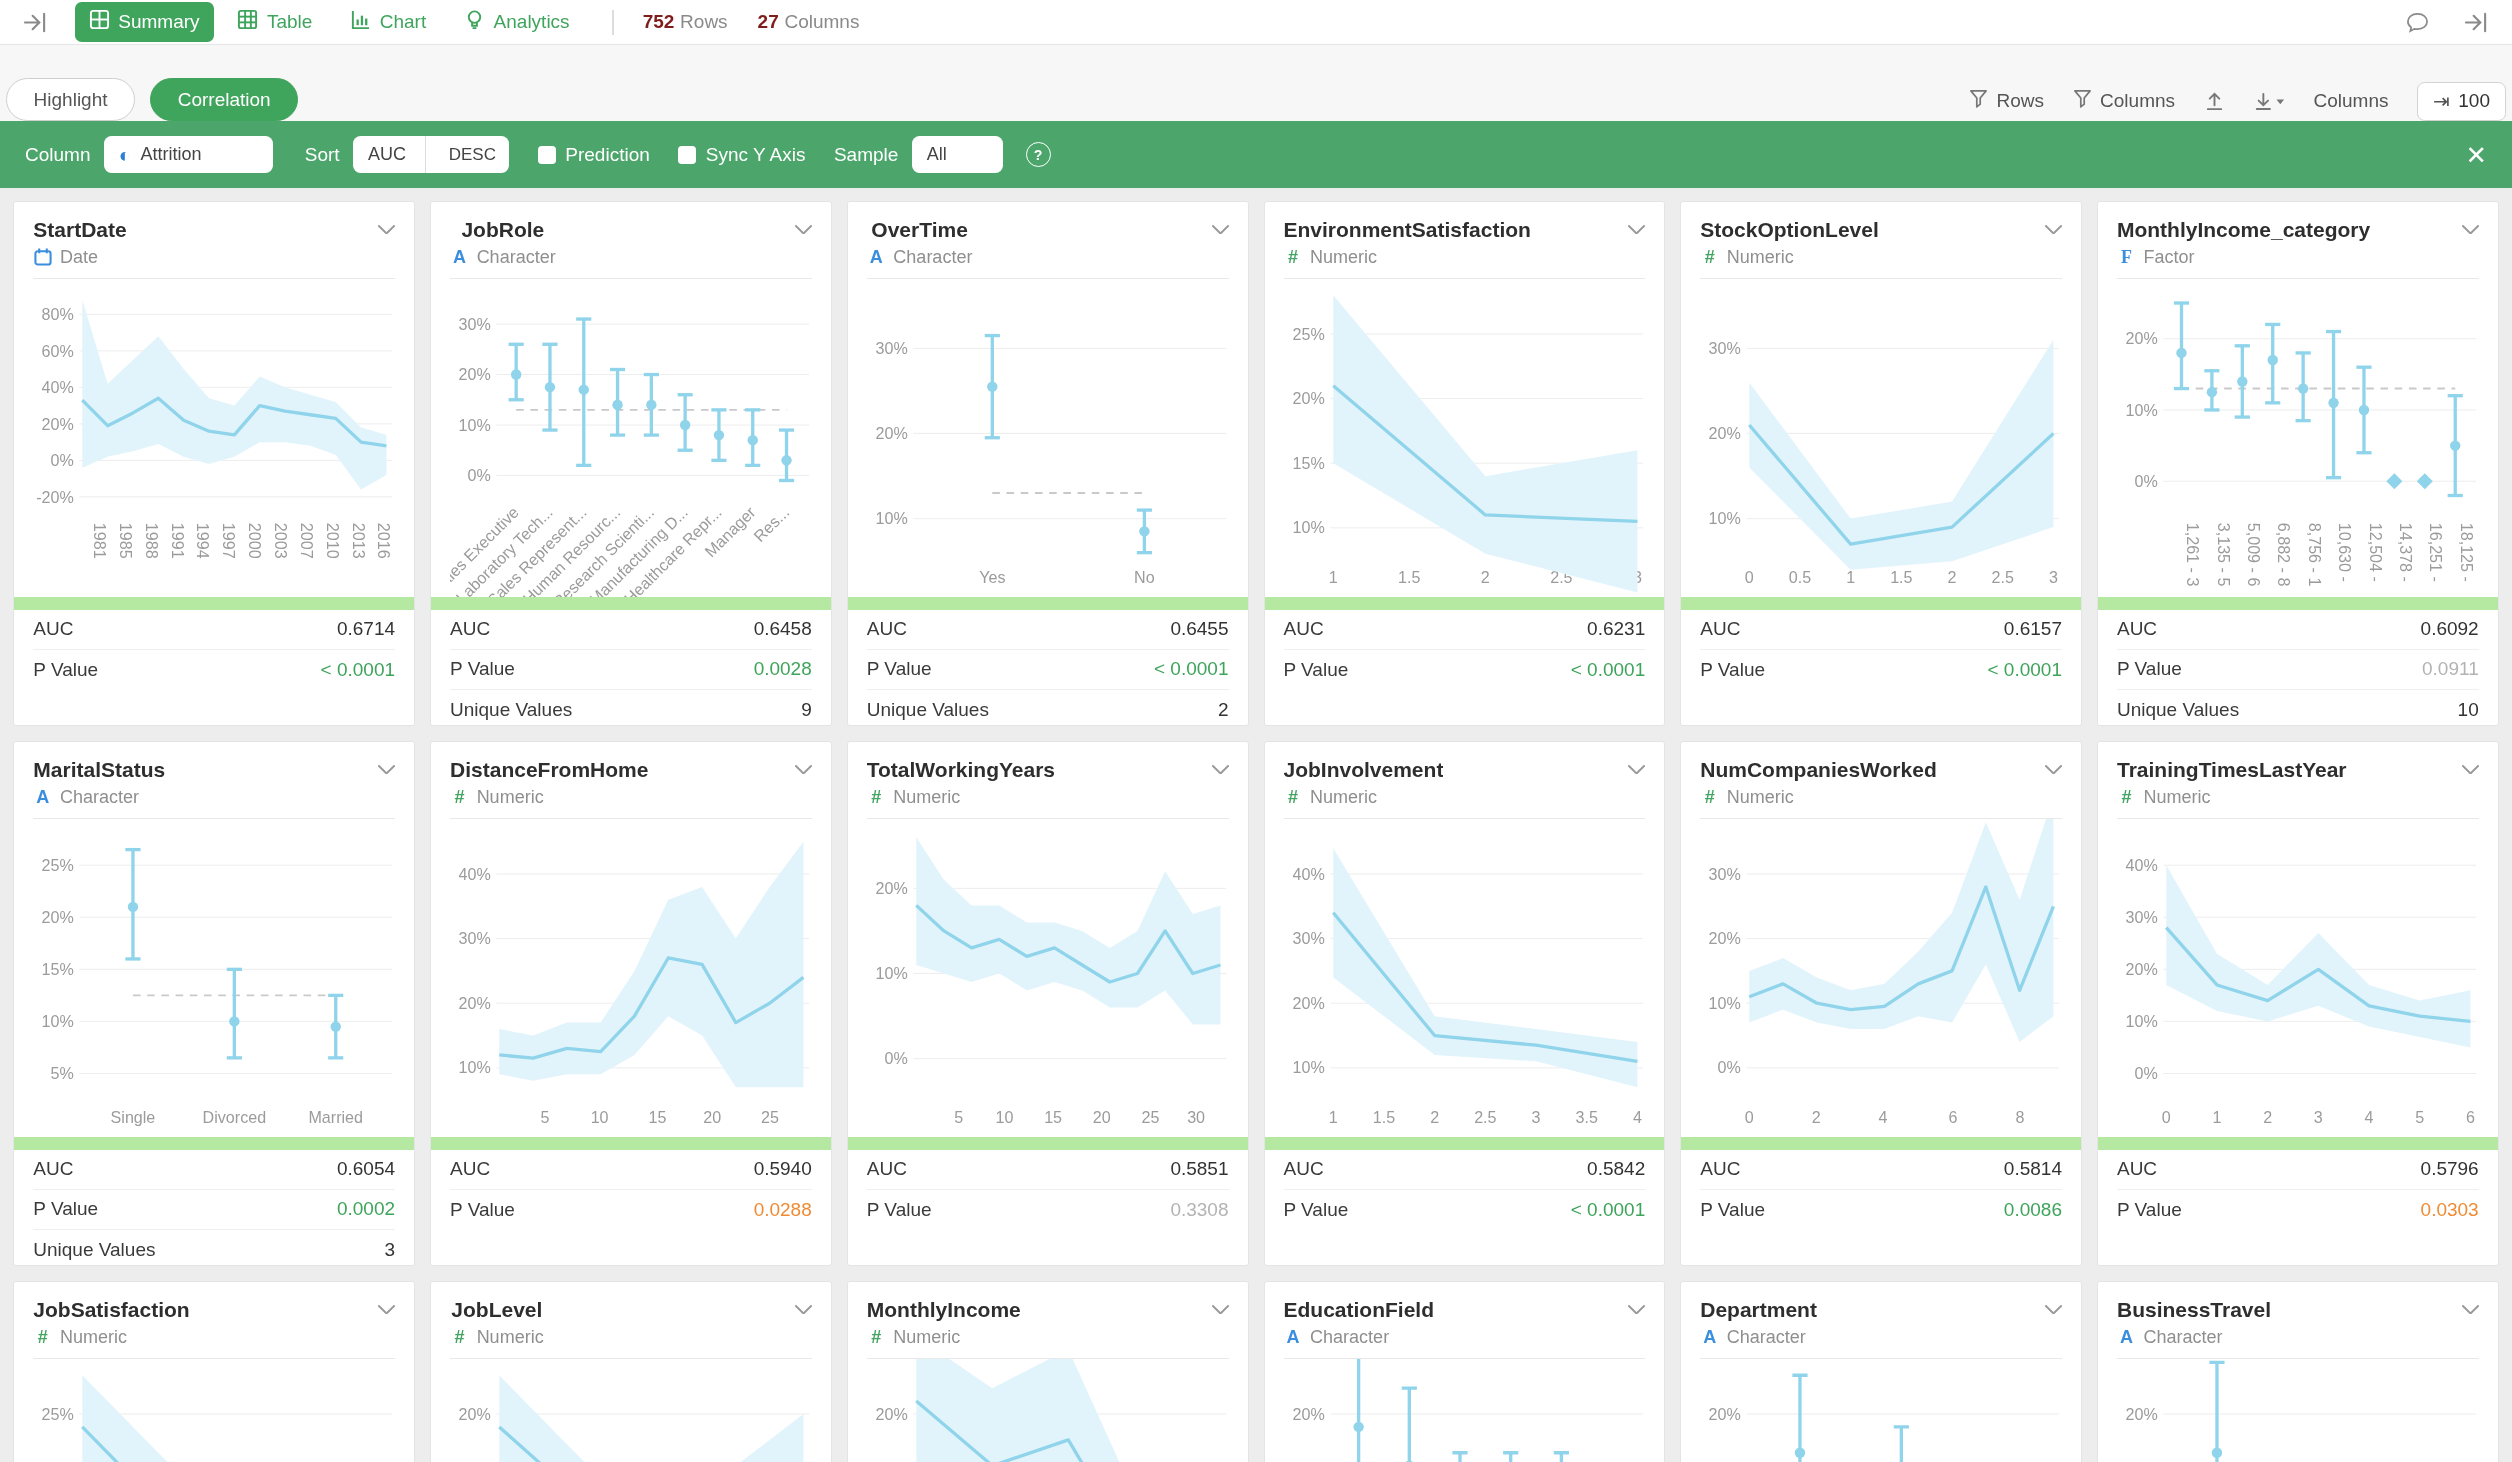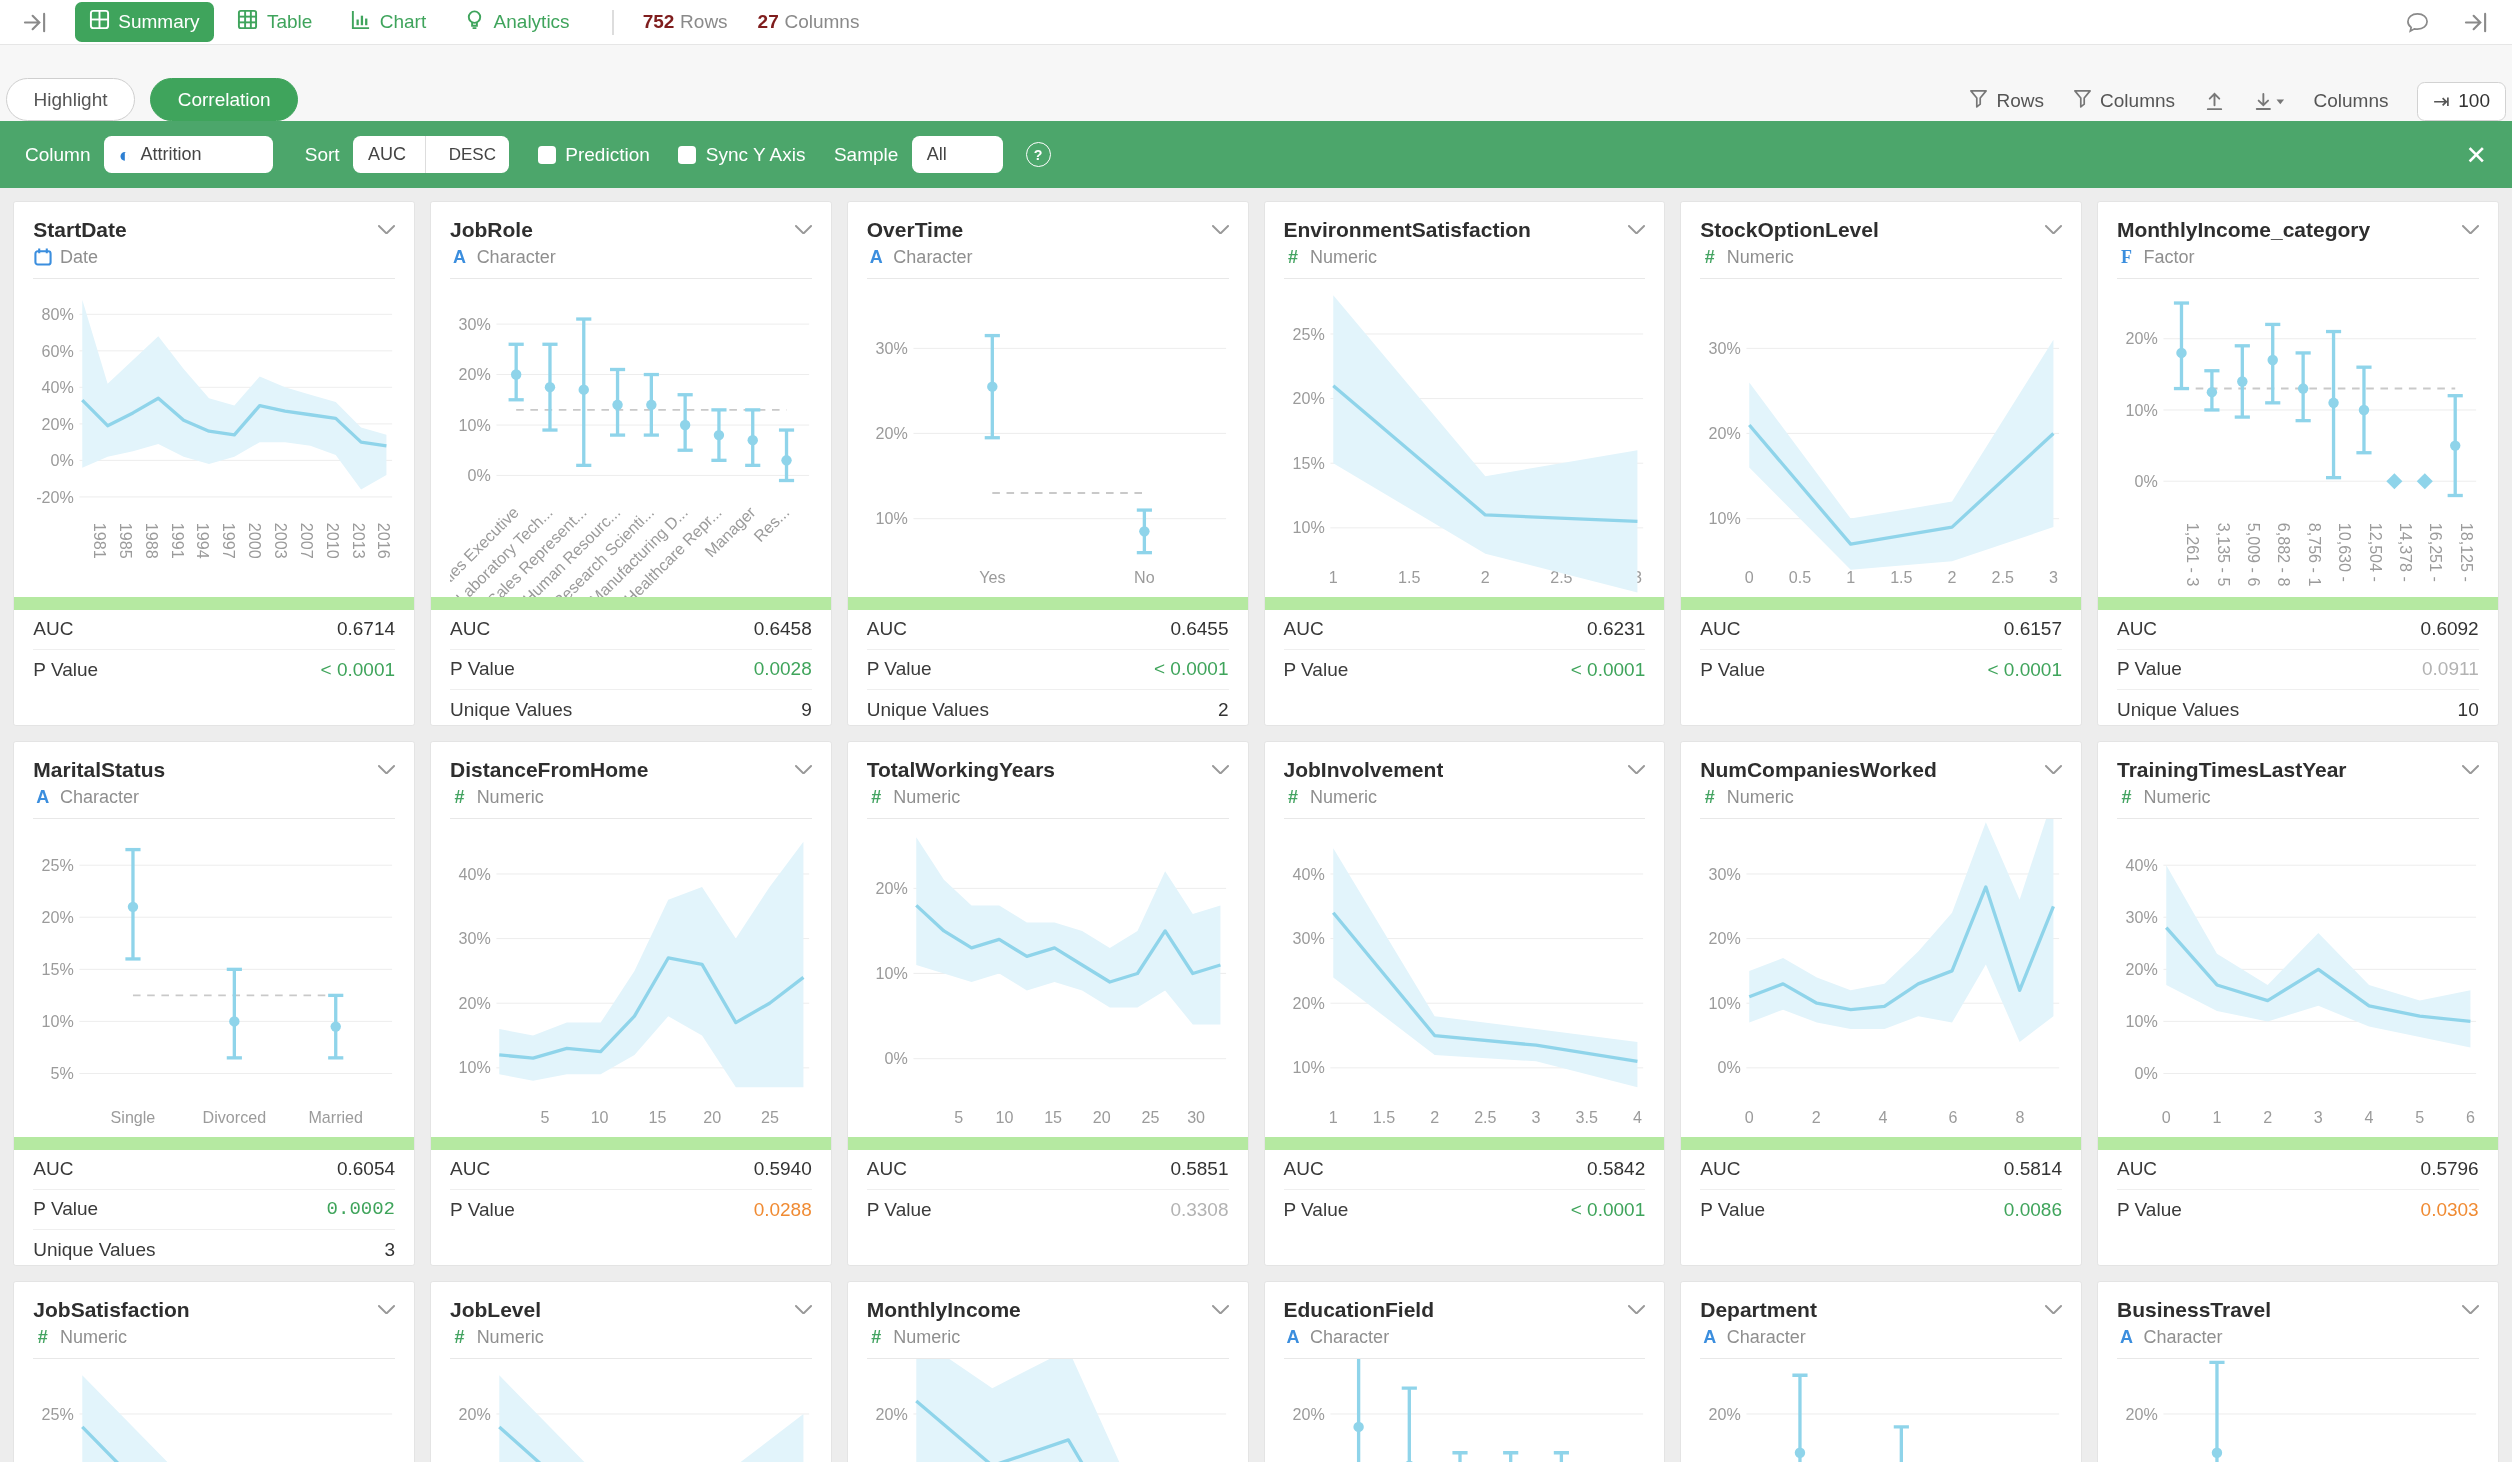--- a/index.html
+++ b/index.html
@@ -53,21 +53,21 @@
     font-weight:bold; cursor:pointer; }
   .close-x { margin-left:auto; font-size:25.6px; cursor:pointer; }
 
   
   .grid { display:grid; grid-template-columns:repeat(6,1fr); gap:15px; padding:13.3px;
     grid-auto-rows:525px; }
   .card { background:#fff; border:0.9px solid #e4e4e4; border-radius:2.8px; overflow:hidden;
     padding:15px 19px 0; }
   .card-head { display:flex; justify-content:space-between; align-items:flex-start; }
   .card-title { font-size:21px; font-weight:700; color:#2e2e2e; line-height:25px;
-    white-space:nowrap; overflow:hidden; }
+    white-space:nowrap; overflow:hidden;text-align:center; }
   .card-type { margin-top:4.7px; display:flex; align-items:center; gap:7.6px; }
   .type-icon { font-weight:700; font-size:18px; width:19px; display:inline-flex;
     justify-content:center; line-height:1; }
   .type-label { color:#8f8f8f; font-size:18px; line-height:21px; }
   .chev { margin-top:7.6px; cursor:pointer; flex:none; }
   .head-divider { border-bottom:0.9px solid #e8e8e8; margin-top:10.4px; }
   .card-chart { height:318px; }
   .card-chart svg { overflow:hidden; display:block; }
   .tk { font-size:17px; fill:#9b9b9b; }
   .imp-bar { height:12.3px; background:var(--light-green,#B5E9A1); margin:0 -19px; }
@@ -645,21 +645,21 @@
         </svg>
       </div>
     <div class="imp-bar"></div>
     <div class="stats">
       <div class="stat-row">
         <span class="stat-label">AUC</span>
         <span class="stat-value sv-auc">0.6054</span>
       </div>
       <div class="stat-row">
         <span class="stat-label">P Value</span>
-        <span class="stat-value sv-p" style="color: rgb(63, 164, 91); font-family: Liberation Mono, monospace;">0.0002</span>
+        <span class="stat-value sv-p" style="color: rgb(63, 164, 91);">0.0002</span>
       </div>
       <div class="stat-row">
         <span class="stat-label">Unique Values</span>
         <span class="stat-value sv-u">3</span>
       </div>
     </div>
   </div>
 
   <div class="card">
     <div class="card-head">

